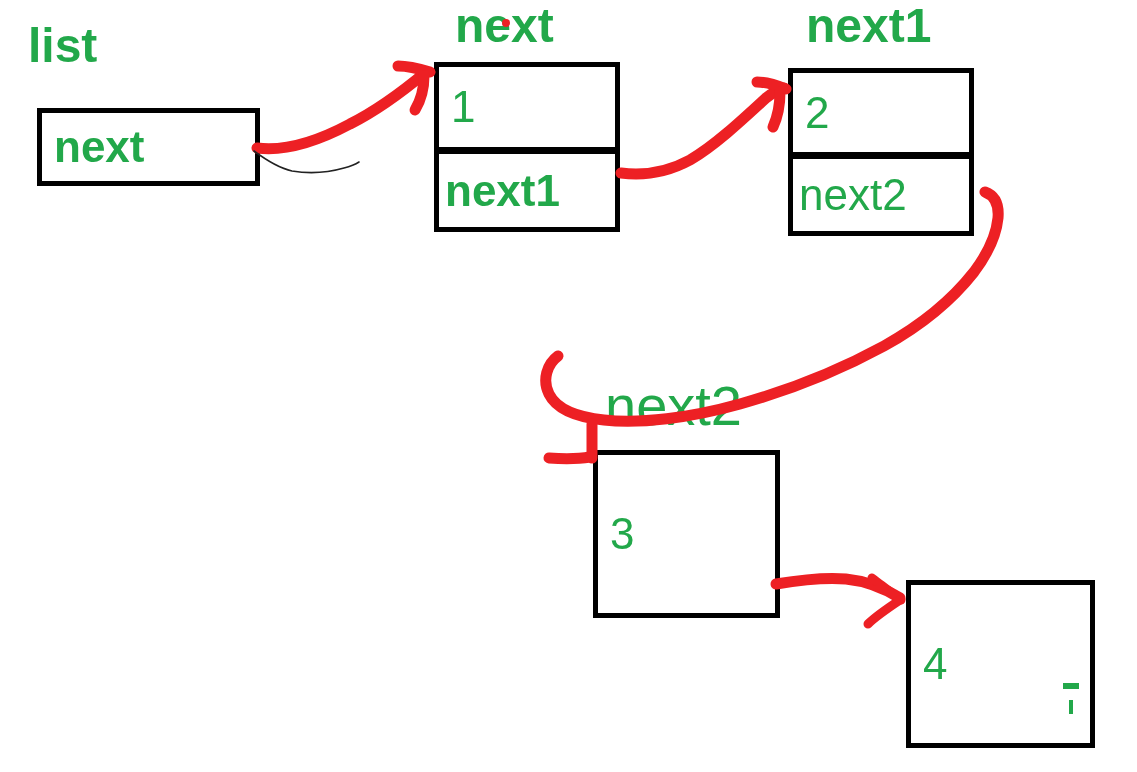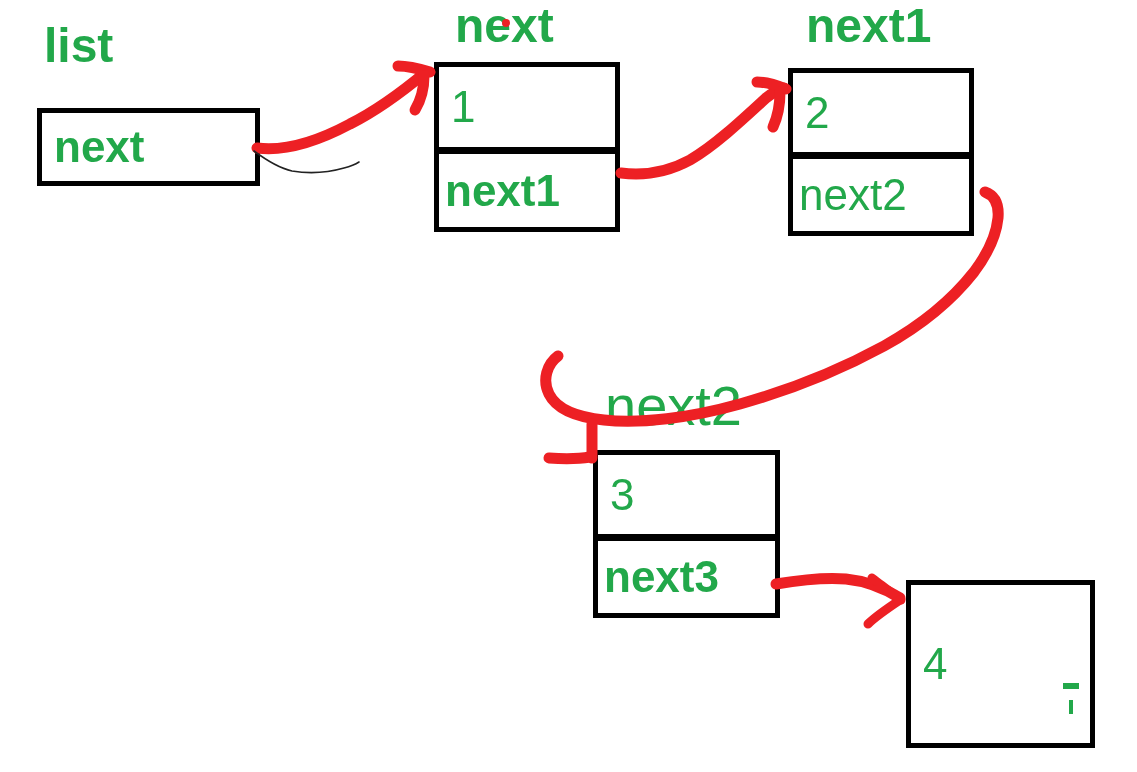--- a/index.html
+++ b/index.html
@@ -100,21 +100,21 @@
   }
   .speck-green {
     fill: #22a84a;
   }
 </style>
 </head>
 <body>
 
 <div id="canvas">
 
-  <div class="node-label bold" style="left:44px; top:22px;">list</div>
+  <div class="node-label bold" style="left:28px; top:22px;">list</div>
 
   <div class="node single" style="left:37px; top:108px; width:223px; height:78px;">
     <div class="cell">
       <span class="cell-text bold">next</span>
     </div>
   </div>
 
   <div class="node-label bold" style="left:455px; top:2px;">next</div>
 
   <div class="node" style="left:434px; top:62px; width:186px; height:170px;">
@@ -135,23 +135,20 @@
     <div class="cell divider-top">
       <span class="cell-text tight">next2</span>
     </div>
   </div>
 
   <div class="node-label" style="left:605px; top:378px; font-size:56px;">next2</div>
 
   <div class="node" style="left:593px; top:450px; width:187px; height:168px;">
     <div class="cell">
       <span class="cell-text">3</span>
-    </div>
-    <div class="cell divider-top">
-      <span class="cell-text bold tight">next3</span>
     </div>
   </div>
 
   <div class="node" style="left:906px; top:580px; width:189px; height:168px;">
     <div class="cell">
       <span class="cell-text">4</span>
     </div>
   </div>
 
   <svg id="arrows" viewBox="0 0 1137 772">

